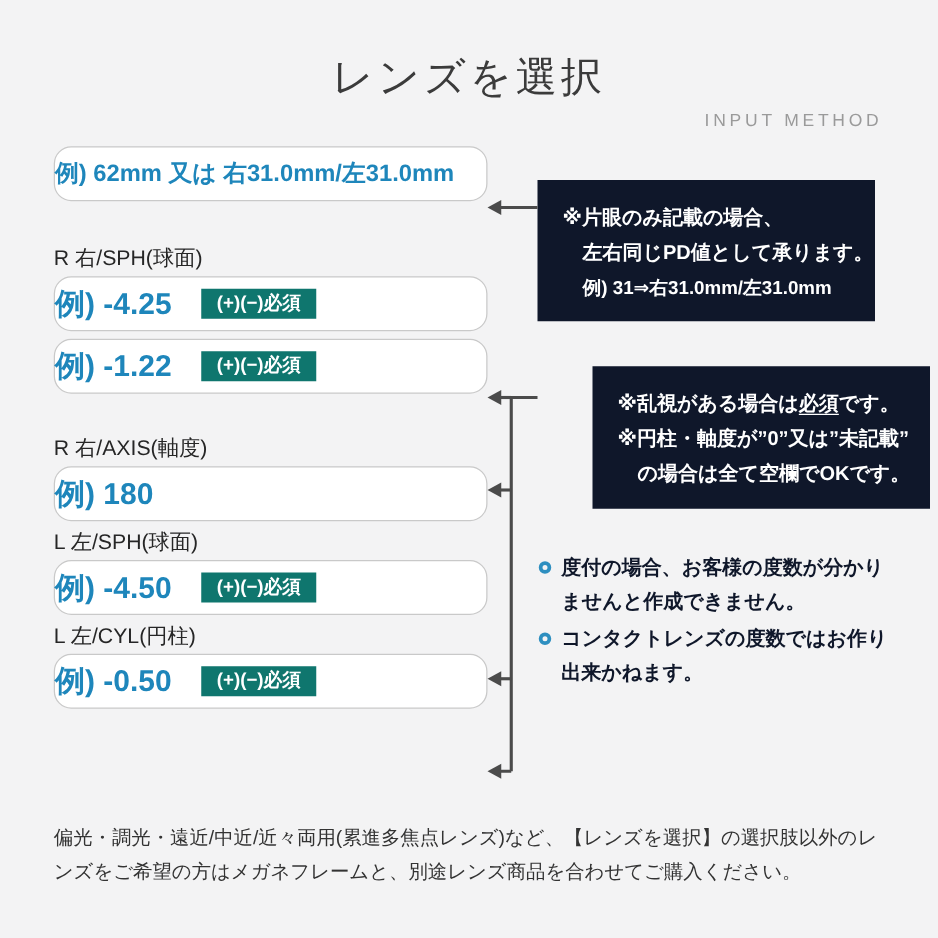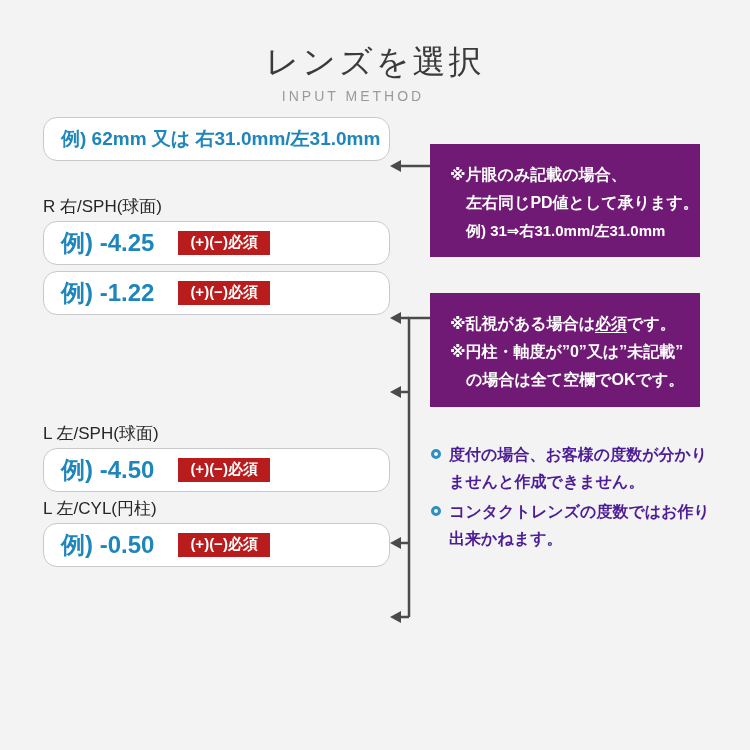--- a/index.html
+++ b/index.html
@@ -13,63 +13,63 @@
     background:#f3f3f4; overflow:hidden;
   }
   
   .title {
     position:absolute; top:40px; left:0; width:750px;
     text-align:center; font-size:33px; font-weight:400;
     color:#3b3b3b; letter-spacing:3px;
   }
   .subtitle {
     position:absolute; top:88px; left:0; width:706px;
-    text-align:center; font-size:14px; color:#9a9a9a;
+    text-align:right; font-size:14px; color:#9a9a9a;
     letter-spacing:3px; font-weight:400;
   }
   
   .row { position:absolute; left:43px; width:347px; }
   .flabel {
     font-size:17px; color:#262626; height:26px; line-height:24px;
     white-space:nowrap;
   }
   .fbox {
     width:347px; height:44px; background:#ffffff;
     border:1px solid #c9c9c9; border-radius:14px;
-    display:flex; align-items:center; padding-left:17px; gap:24px;
+    display:flex; align-items:center; gap:24px;
   }
   .ex {
     font-size:24px; font-weight:bold; color:#1e86bb; white-space:nowrap;
   }
   .ex-sm { font-size:19px; }
   .badge {
-    background:#b91c1c; color:#ffffff; font-weight:bold;
+    background:#0f766e; color:#ffffff; font-weight:bold;
     font-size:15px; padding:2px 12px 3px 12px; white-space:nowrap;
   }
   
   .callout {
     position:absolute; left:430px; width:270px;
-    background:#701a75; color:#ffffff;
+    background:#0f172a; color:#ffffff;
     padding:17px 14px 14px 20px;
   }
   .callout .cline {
     font-size:16px; font-weight:bold; line-height:28px; white-space:nowrap;
   }
   .callout .indent { padding-left:16px; }
   .callout .ex-line { font-size:15px; }
   .callout u { text-decoration:underline; text-underline-offset:3px; }
   
   .notes { position:absolute; left:431px; top:441px; width:292px; }
   .note-item { display:flex; margin-bottom:3px; }
   .note-ring {
     flex:0 0 auto; width:10px; height:10px; border:3px solid #2e8fc0;
     border-radius:50%; margin:8px 8px 0 0;
   }
   .note-text {
-    font-size:16px; font-weight:bold; color:#4c1d95; line-height:27px;
+    font-size:16px; font-weight:bold; color:#0f172a; line-height:27px;
   }
   
   .footer {
     position:absolute; left:43px; top:657px; width:668px;
     font-size:15.5px; color:#333333; line-height:27px;
   }
   
   .arrows { position:absolute; left:0; top:0; pointer-events:none; }
 </style>
 </head>
@@ -94,20 +94,26 @@
     </div>
   </div>
 
   <div class="row" style="top:271px">
     <div class="fbox">
       <span class="ex">例) -1.22</span>
       <span class="badge">(+)(−)必須</span>
     </div>
   </div>
 
+  <div class="row" style="top:347px">
+    <div class="flabel">R 右/AXIS(軸度)</div>
+    <div class="fbox">
+      <span class="ex">例) 180</span>
+    </div>
+  </div>
 
   <div class="row" style="top:422px">
     <div class="flabel">L 左/SPH(球面)</div>
     <div class="fbox">
       <span class="ex">例) -4.50</span>
       <span class="badge">(+)(−)必須</span>
     </div>
   </div>
 
   <div class="row" style="top:497px">
@@ -118,37 +124,38 @@
     </div>
   </div>
 
 
   <div class="callout" style="top:144px; height:113px;">
     <div class="cline">※片眼のみ記載の場合、</div>
     <div class="cline indent">左右同じPD値として承ります。</div>
     <div class="cline indent ex-line">例) 31⇒右31.0mm/左31.0mm</div>
   </div>
 
-  <div class="callout" style="top:293px; height:114px;">
+  <div class="callout" style="top:293px; height:114px;margin-left:44px;">
     <div class="cline"><span>※乱視がある場合は</span><u>必須</u><span>です。</span></div>
     <div class="cline">※円柱・軸度が”0”又は”未記載”</div>
     <div class="cline indent">の場合は全て空欄でOKです。</div>
   </div>
 
   <div class="notes">
     <div class="note-item">
       <span class="note-ring"></span>
       <span class="note-text">度付の場合、お客様の度数が分かりませんと作成できません。</span>
     </div>
     <div class="note-item">
       <span class="note-ring"></span>
       <span class="note-text">コンタクトレンズの度数ではお作り出来かねます。</span>
     </div>
   </div>
 
+  <div class="footer">偏光・調光・遠近/中近/近々両用(累進多焦点レンズ)など、【レンズを選択】の選択肢以外のレンズをご希望の方はメガネフレームと、別途レンズ商品を合わせてご購入ください。</div>
 
   <svg class="arrows" width="750" height="750" viewBox="0 0 750 750">
     <g stroke="#4b4b4b" stroke-width="2.5" fill="none">
 
       <line x1="430" y1="166" x2="400" y2="166"></line>
 
       <polyline points="430,318 409,318 409,617"></polyline>
 
       <line x1="409" y1="318" x2="400" y2="318"></line>
       <line x1="409" y1="392" x2="400" y2="392"></line>

